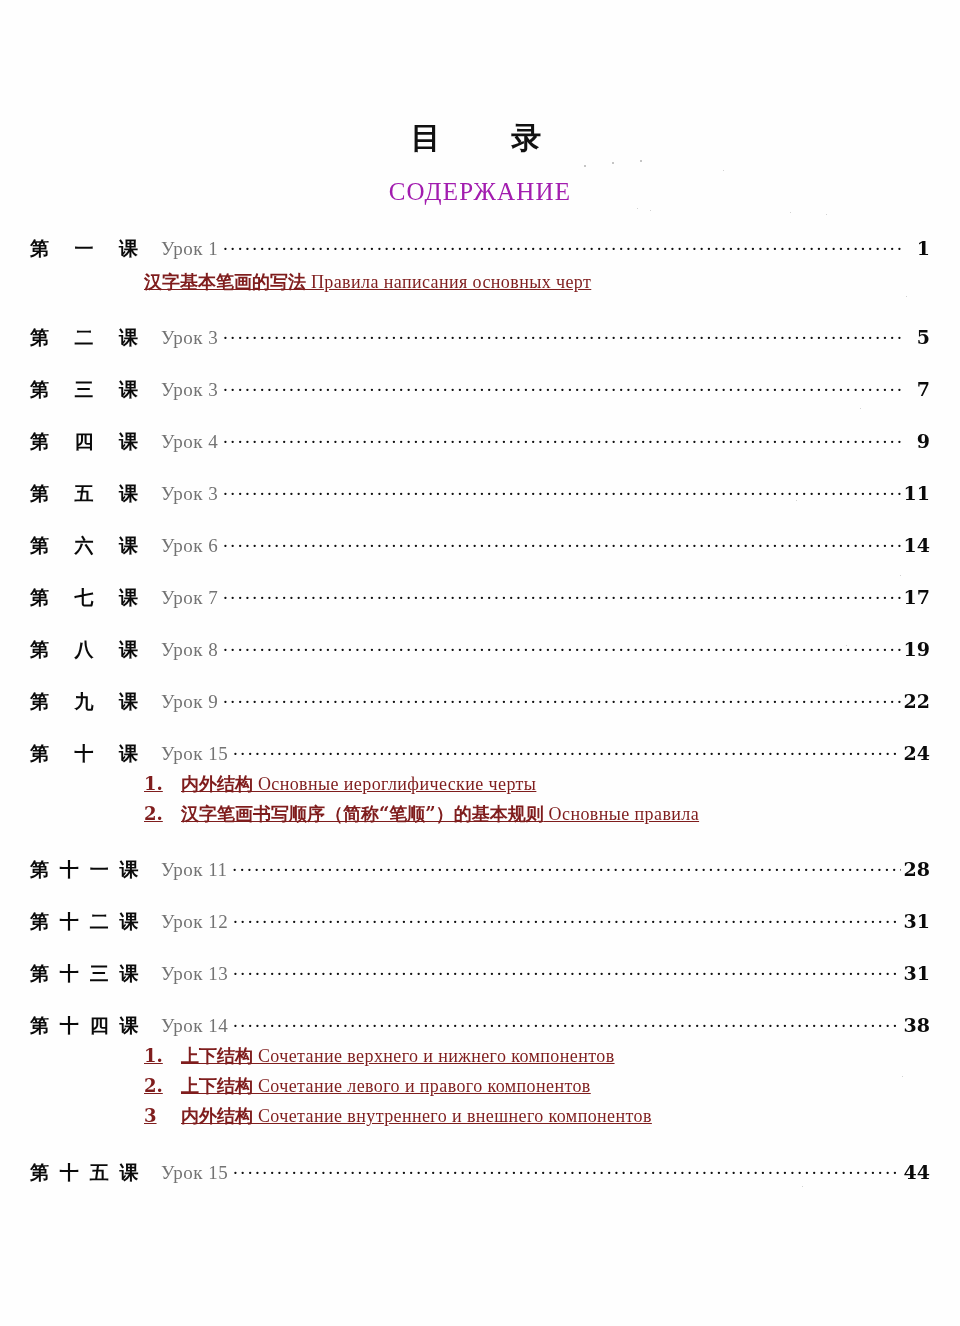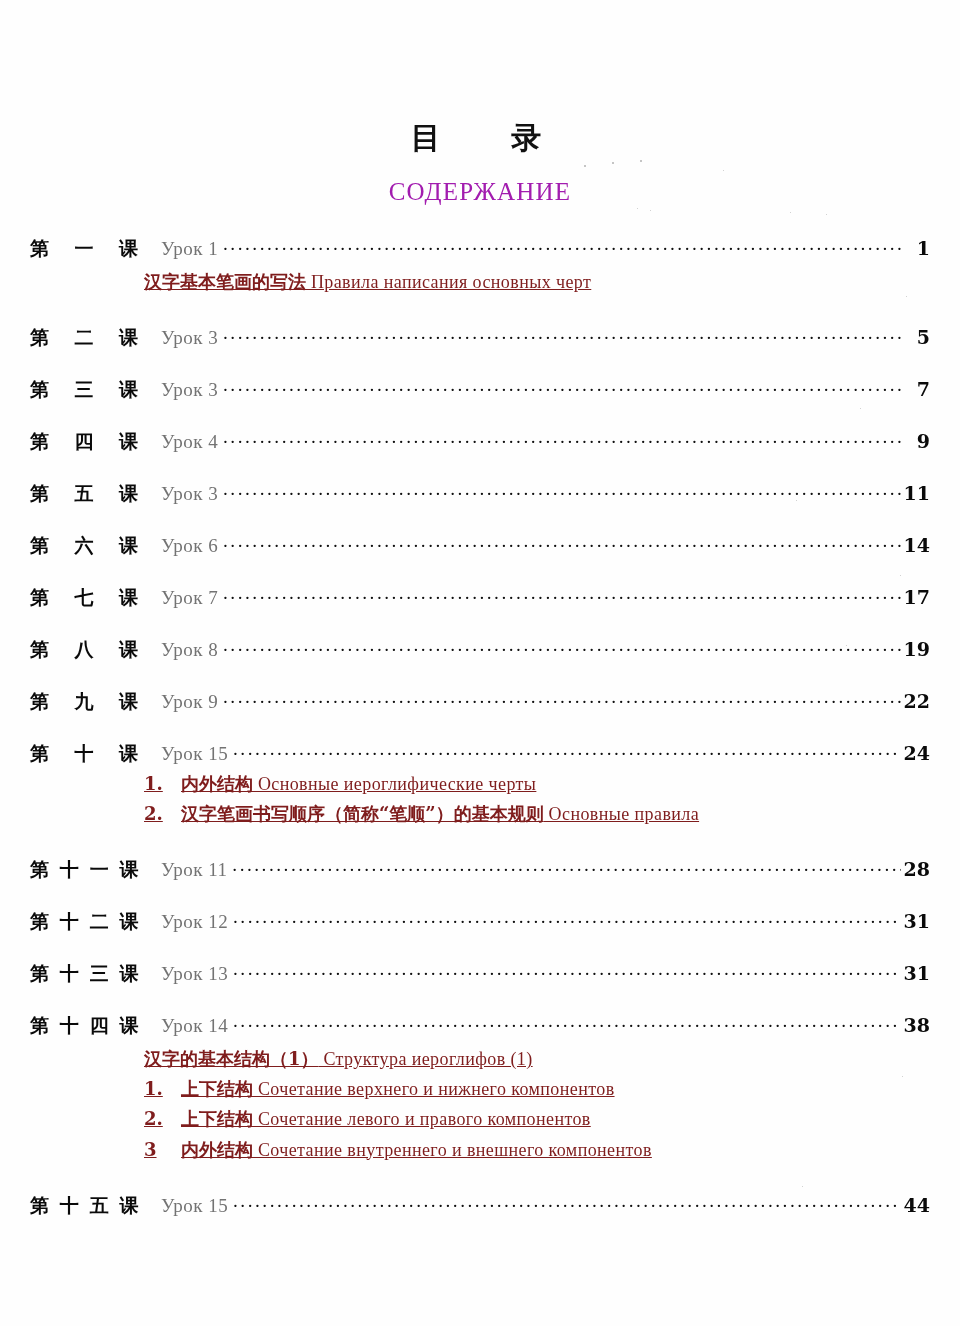--- a/index.html
+++ b/index.html
@@ -371,21 +371,20 @@
             <span>第</span>
             <span>十</span>
             <span>四</span>
             <span>课</span>
           </div>
           <div class="lesson-ru">Урок 14</div>
           <div class="leader">······································································································································································</div>
           <div class="pagenum">38</div>
         </div>
         <div class="sub">
-          <div class="sub-head"><span class="cjk">汉字的基本结构（1）</span><span class="ru">  Структура иероглифов (1)</span></div>
           <div class="numbered">
             <div class="idx">1.</div>
             <div class="body"><span class="cjk">上下结构</span><span class="ru">  Сочетание верхнего и нижнего компонентов</span></div>
           </div>
           <div class="numbered">
             <div class="idx">2.</div>
             <div class="body"><span class="cjk">上下结构</span><span class="ru">  Сочетание левого и правого компонентов</span></div>
           </div>
           <div class="numbered">
             <div class="idx">3</div>

